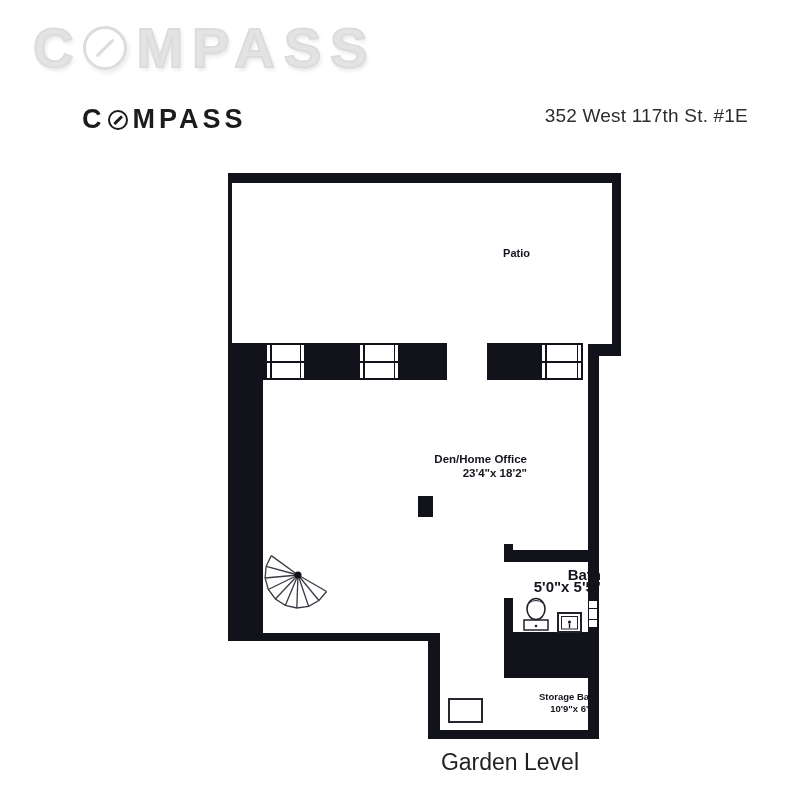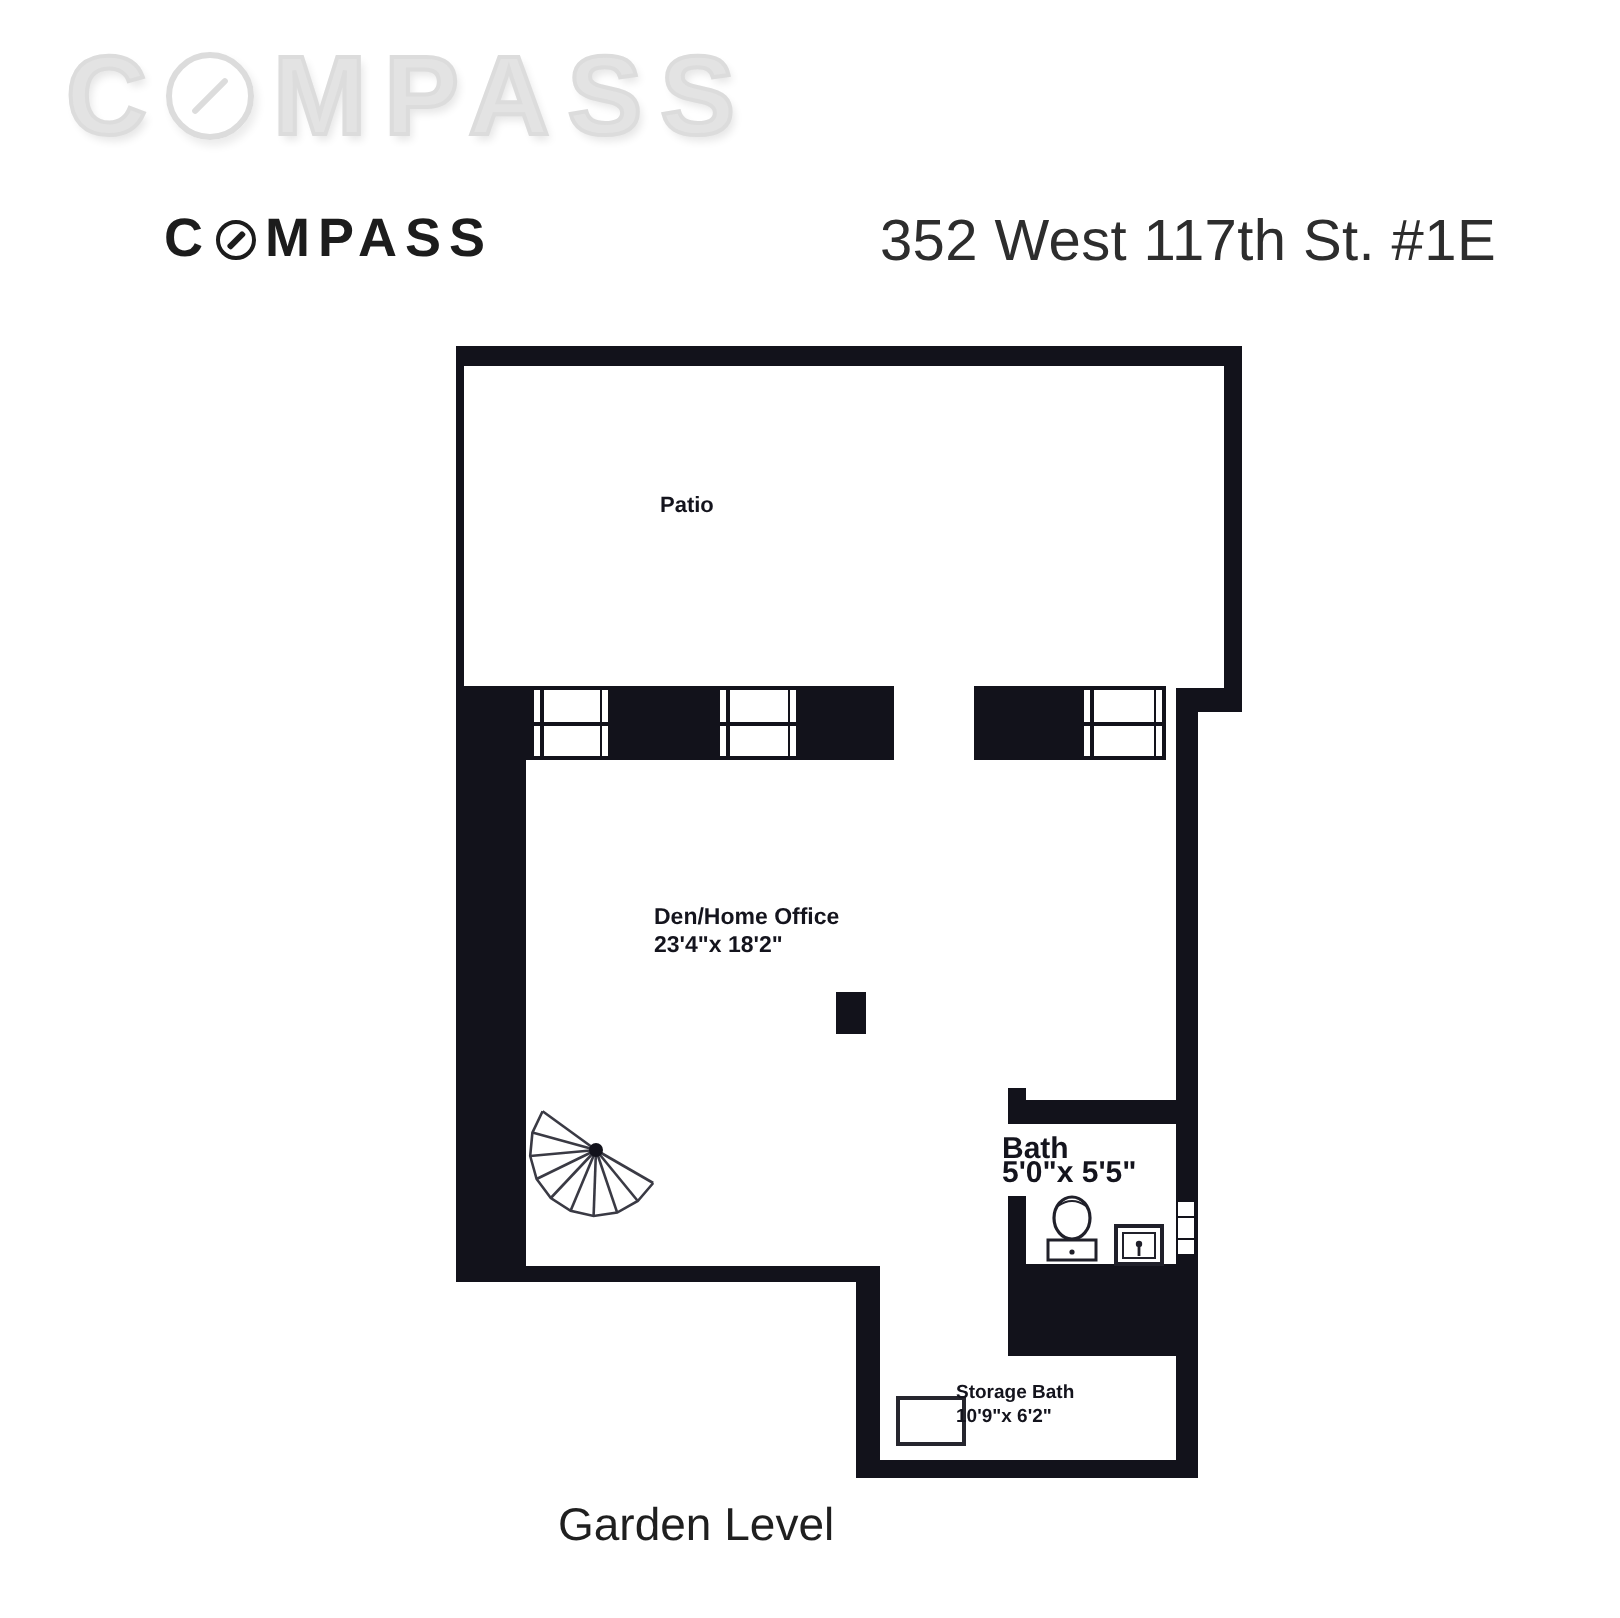--- a/index.html
+++ b/index.html
@@ -35,25 +35,25 @@
   }
   .brand .o-mark{
     display:inline-block;width:16px;height:16px;border:2.5px solid var(--logo);border-radius:50%;
     margin:0 5px 0 2px;position:relative;
   }
   .brand .o-mark::after{
     content:"";position:absolute;left:50%;top:50%;width:2.5px;height:11px;background:var(--logo);
     transform:translate(-50%,-50%) rotate(45deg);border-radius:1px;
   }
   .address{
-    position:absolute;right:62px;top:105px;font-size:29px;font-weight:400;
+    position:absolute;right:62px;top:105px;font-size:19px;font-weight:400;
     color:var(--heading);letter-spacing:0.2px;margin-left:36px;
   }
   .level-label{
-    position:absolute;left:279px;top:749px;width:300px;text-align:left;
+    position:absolute;left:279px;top:749px;width:300px;text-align:right;
     font-size:23px;color:#1f1f1f;
   }
   
   .wall{position:absolute;background:var(--wall);}
   
   .window{
     position:absolute;background:#fff;border:2px solid var(--wall);box-sizing:border-box;
   }
   .window::before,.window::after{
     content:"";position:absolute;top:0;bottom:0;width:1.5px;background:var(--wall);
@@ -66,21 +66,21 @@
   .side-window{
     position:absolute;background:#fff;border:1px solid var(--wall);box-sizing:border-box;
   }
   .side-window::before,.side-window::after{
     content:"";position:absolute;left:0;right:0;height:1.5px;background:var(--wall);
   }
   .side-window::before{top:26%;}
   .side-window::after{bottom:26%;}
   
   .room-label{
-    position:absolute;text-align:left;font-weight:700;color:var(--label);
+    position:absolute;text-align:right;font-weight:700;color:var(--label);
   }
   .room-label .dims{font-weight:700;}
   .lbl-patio{left:330px;top:247px;width:200px;font-size:11px;}
   .lbl-den{left:327px;top:452px;width:200px;font-size:11.5px;line-height:14px;}
   .lbl-bath{left:501px;top:569px;width:100px;font-size:15px;line-height:12px;}
   .lbl-storage{left:478px;top:691px;width:120px;font-size:9.5px;line-height:12px;}
   
   .column{position:absolute;left:418px;top:496px;width:15px;height:21px;background:var(--wall);}
   .storage-box{
     position:absolute;left:448px;top:698px;width:35px;height:25px;background:#fff;

